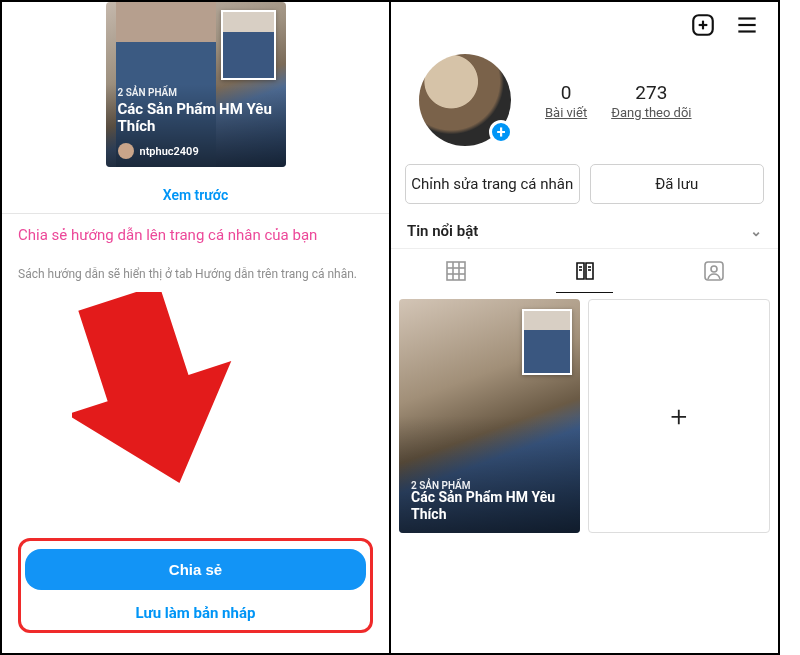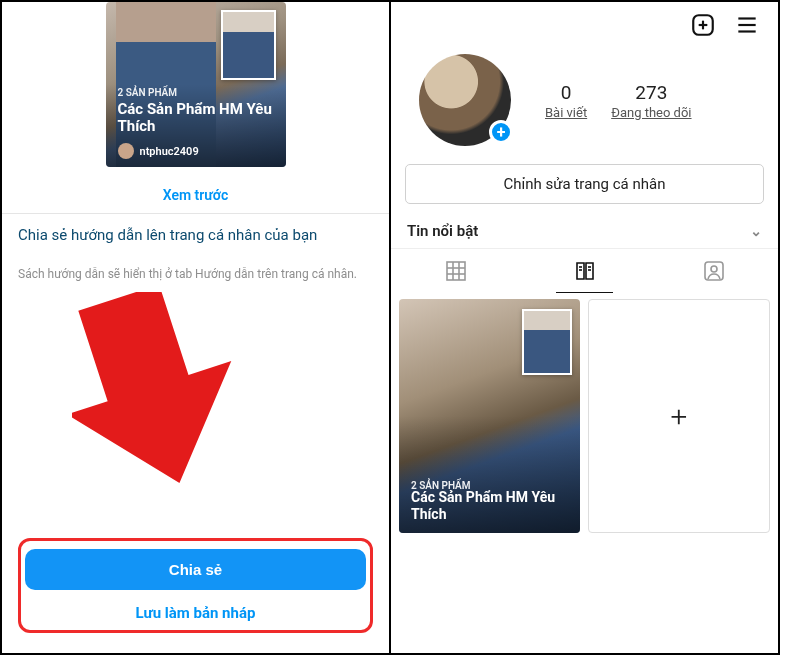--- a/index.html
+++ b/index.html
@@ -61,39 +61,39 @@
     background:linear-gradient(180deg,#d8cfc4 0 30%,#3a5780 30% 100%);
     border:2px solid #fff; box-shadow:0 1px 4px rgba(0,0,0,.3);
   }
 
   .preview-link {
     color:#0095f6; font-size:14px; font-weight:600; text-align:center;
     padding:20px 0 10px;
   }
   .section-sep { height:1px; background:#e5e5e5; width:100%; }
   .share-expl { padding:12px 16px 6px; }
-  .share-expl h3 { font-size:15px; font-weight:400; color:#0c4a6e; margin-bottom:16px; }
+  .share-expl h3 { font-size:15px; font-weight:400; color:#ec4899; margin-bottom:16px; }
   .share-expl p { font-size:12px; color:#8e8e8e; line-height:1.35;margin-top:22px; }
 
   .arrow-wrap {
     position:absolute; left:70px; top:290px; width:170px; height:200px;
     pointer-events:none;
   }
   .arrow-wrap svg { width:100%; height:100%; }
 
   .bottom-buttons {
     position:absolute; left:10px; right:10px; bottom:12px;
     padding:8px 6px;
   }
   .highlight-box {
     border:3px solid #ef2a2a; border-radius:12px; padding:8px 4px 2px;
   }
   .primary-btn {
     background:#1294f6; color:#fff; font-weight:600; font-size:15px;
-    border:none; border-radius:10px; width:100%; padding:12px 0;
+    border:none; border-radius:16px; width:100%; padding:12px 0;
     text-align:center;
   }
   .secondary-link {
     color:#0095f6; font-weight:700; font-size:15px; text-align:center;
     padding:14px 0 6px;
   }
 
   
   .r-header {
     display:flex; justify-content:flex-end; align-items:center; gap:18px;
@@ -233,20 +233,21 @@
         </div>
         <div class="stat">
           <div class="num">273</div>
           <div class="lbl">Đang theo dõi</div>
         </div>
       </div>
     </div>
 
     <div class="profile-btn-row">
       <div class="outline-btn">Chỉnh sửa trang cá nhân</div>
+      <div class="outline-btn">Đã lưu</div>
     </div>
 
     <div class="highlight-row">
       <span>Tin nổi bật</span>
       <span class="chev">⌄</span>
     </div>
 
     <div class="tabs">
       <div class="tab">
         <svg viewBox="0 0 24 24">

